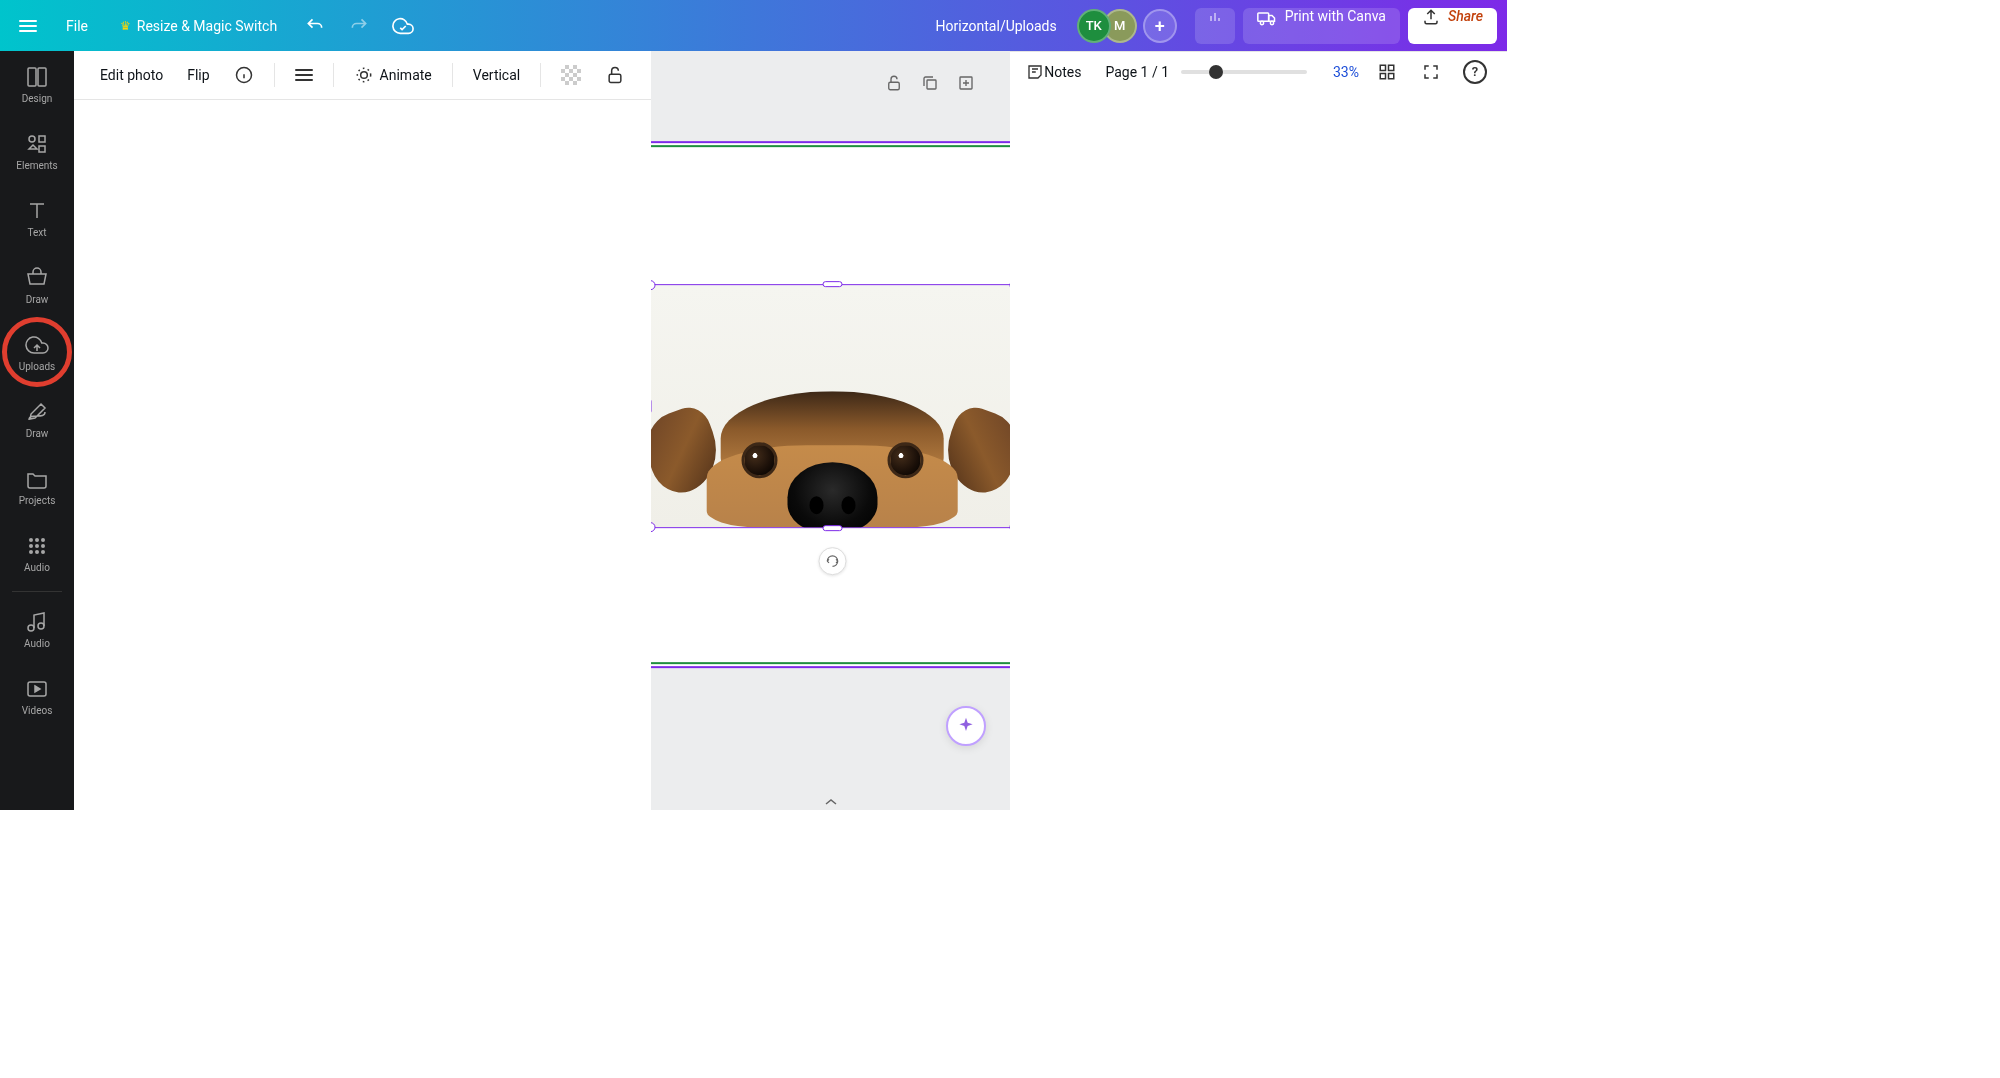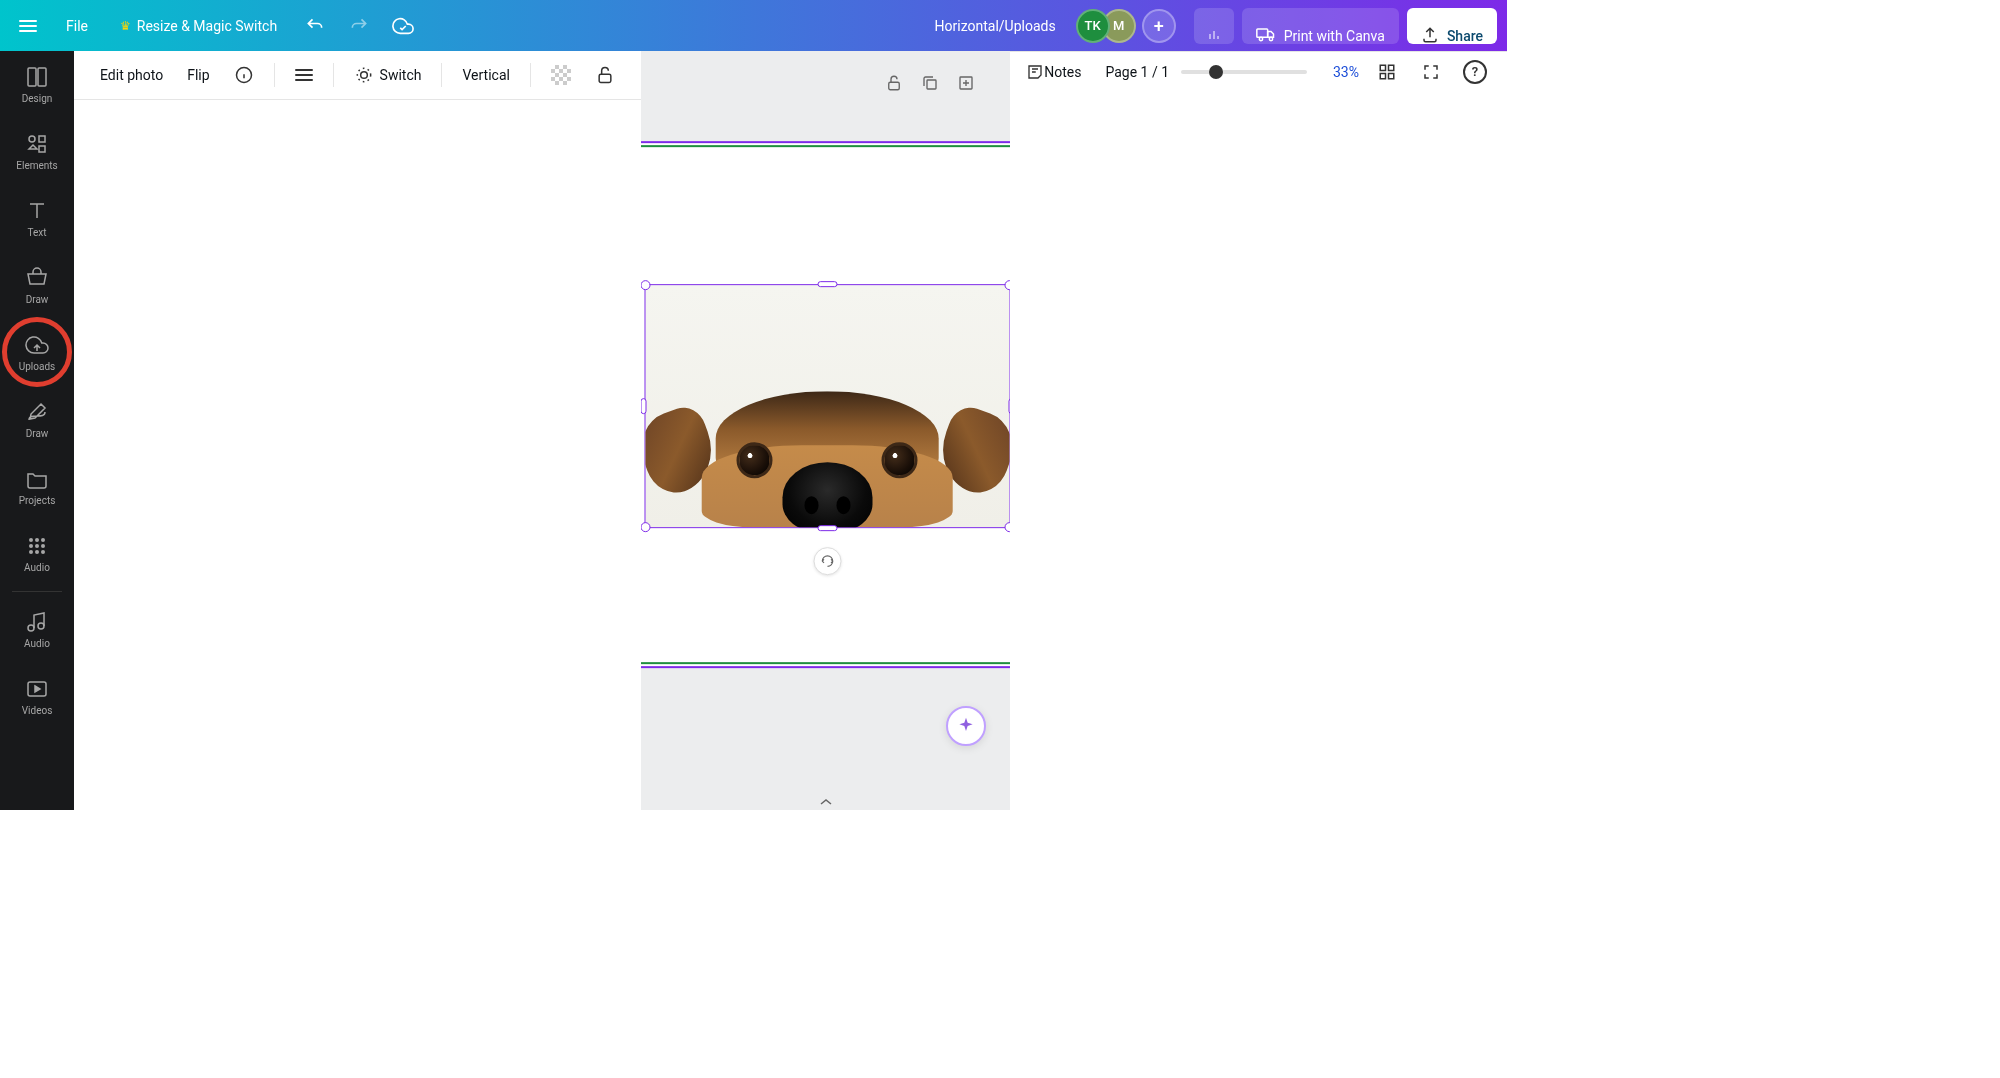--- a/index.html
+++ b/index.html
@@ -23,24 +23,24 @@
     .resize-btn { color: white; font-size: 14px; padding: 8px 12px; cursor: pointer; display: flex; align-items: center; gap: 6px; }
     .crown-icon { color: #ffd700; font-size: 12px; }
     .header-icon-btn { width: 36px; height: 36px; display: flex; align-items: center; justify-content: center; cursor: pointer; color: white; }
     .header-spacer { flex: 1; }
     .project-name { color: white; font-size: 14px; padding: 0 12px; }
     .avatar-group { display: flex; align-items: center; }
     .avatar { width: 34px; height: 34px; border-radius: 50%; display: flex; align-items: center; justify-content: center; color: white; font-size: 13px; font-weight: 500; border: 2px solid rgba(255,255,255,0.3); }
     .avatar.green { background: #1e8e3e; margin-right: -8px; z-index: 2; }
     .avatar.olive { background: #8a9a5b; z-index: 1; }
     .avatar.plus { background: rgba(255,255,255,0.15); margin-left: 6px; font-size: 18px; }
-    .insights-btn, .print-btn, .share-btn { height: 36px; padding: 0 14px; border-radius: 6px; display: flex; align-items: flex-end; gap: 8px; cursor: pointer; font-size: 14px; }
+    .insights-btn, .print-btn, .share-btn { height: 36px; padding: 0 14px; border-radius: 6px; display: flex; align-items: flex-start; gap: 8px; cursor: pointer; font-size: 14px; }
     .insights-btn { background: rgba(255,255,255,0.15); color: white; width: 40px; justify-content: center; }
     .print-btn { background: rgba(255,255,255,0.15); color: white; }
-    .share-btn { background: white; color: #0c4a6e; font-weight: 500; }
+    .share-btn { background: white; color: #c2410c; font-weight: 500; font-style: italic; }
     
     
     .main-layout { display: flex; flex: 1; overflow: hidden; }
     
     
     .left-sidebar { width: 74px; background: #18191b; display: flex; flex-direction: column; }
     .sidebar-item { display: flex; flex-direction: column; align-items: center; justify-content: center; padding: 14px 0; cursor: pointer; color: #a6a6a6; gap: 4px; position: relative; }
     .sidebar-item .sb-icon { width: 24px; height: 24px; display: flex; align-items: center; justify-content: center; }
     .sidebar-item .sb-label { font-size: 10px; }
     .sidebar-divider { height: 1px; background: #333; margin: 4px 12px; }
@@ -468,21 +468,21 @@
               <span></span>
               <span></span>
           </div>
         </div>
         <div class="toolbar-divider"></div>
         <div class="toolbar-btn">
           <svg width="20" height="20" viewBox="0 0 24 24" fill="none" stroke="#333" stroke-width="1.8">
               <circle cx="12" cy="12" r="4"></circle>
               <circle cx="12" cy="12" r="8" stroke-dasharray="2 4"></circle>
             </svg>
-          <span>Switch</span>
+          <span>Animate</span>
         </div>
         <div class="toolbar-divider"></div>
         <div class="toolbar-btn">Vertical</div>
         <div class="toolbar-divider"></div>
         <div class="toolbar-btn">
           <div class="checker"></div>
         </div>
         <div class="toolbar-btn">
           <svg width="20" height="20" viewBox="0 0 24 24" fill="none" stroke="#333" stroke-width="1.8">
               <rect x="5" y="11" width="14" height="10" rx="2"></rect>

